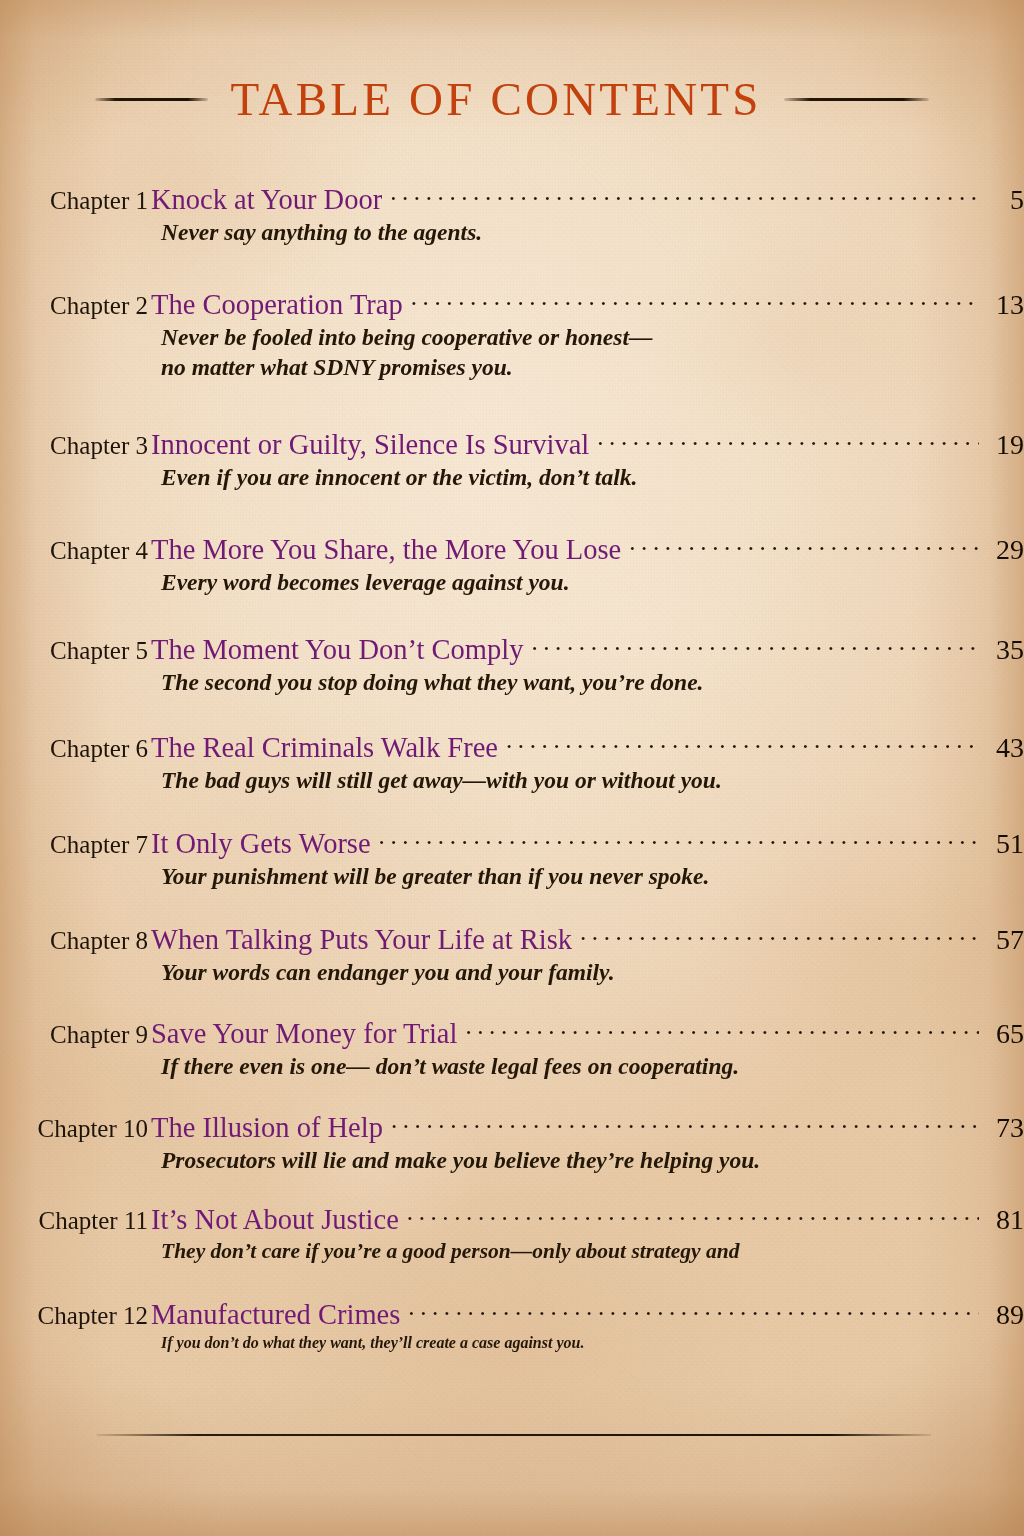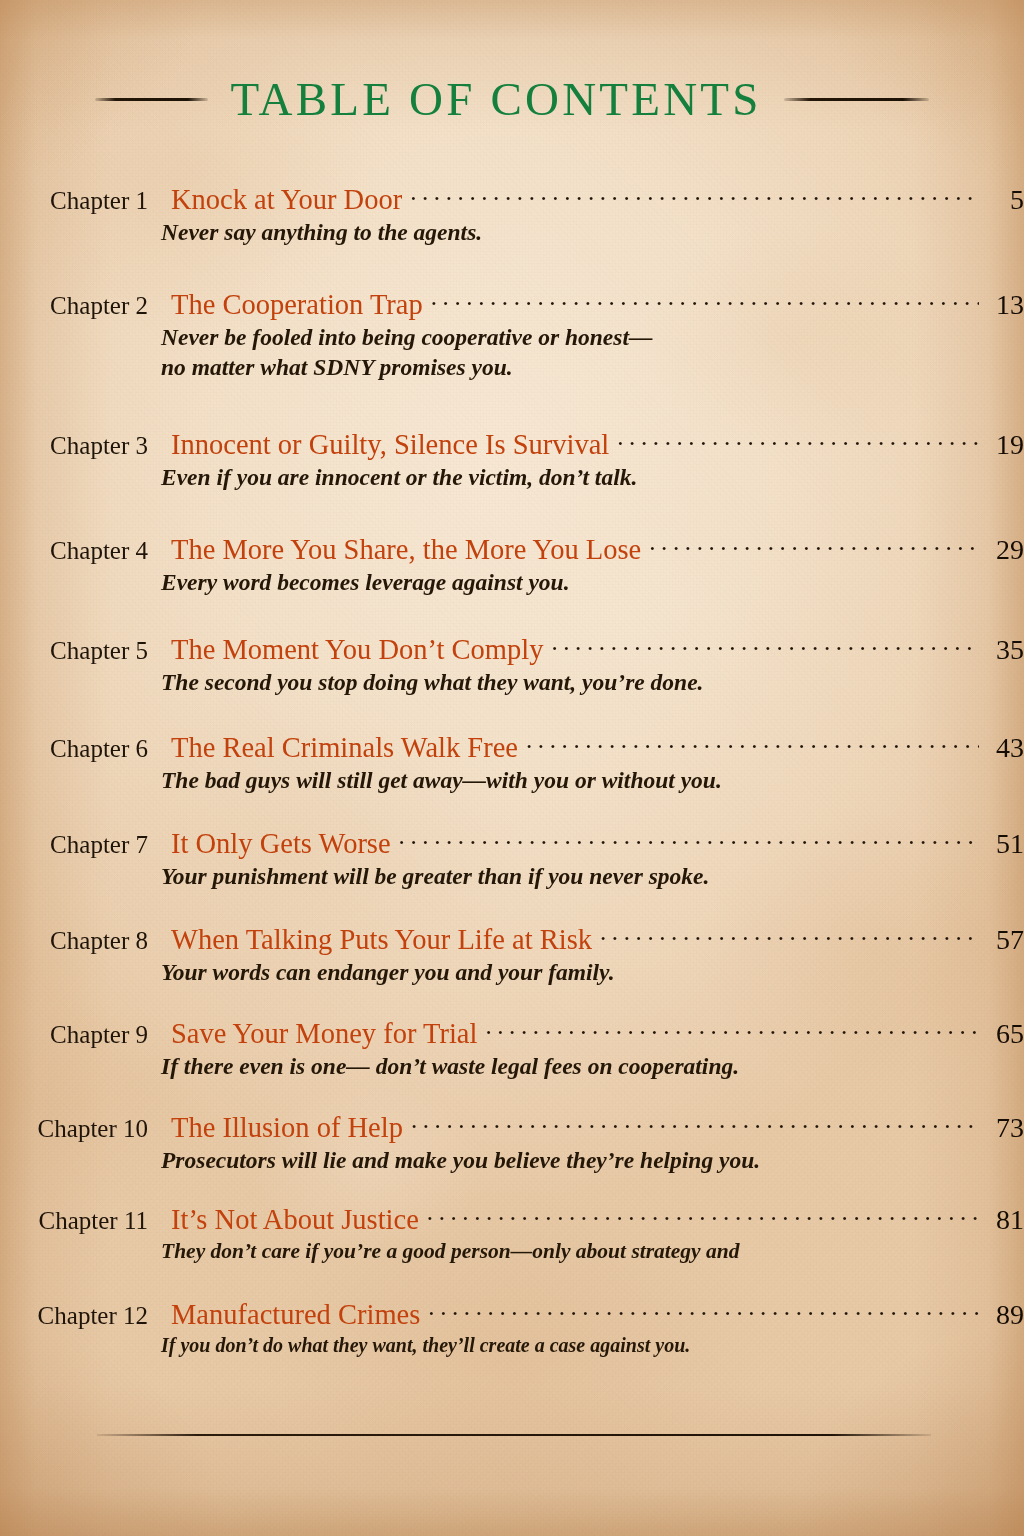--- a/index.html
+++ b/index.html
@@ -103,21 +103,21 @@
     height: 3px;
     background: linear-gradient(to right, rgba(40,26,14,0.15), #241708 18%, #1d1206 82%, rgba(40,26,14,0.15));
     border-radius: 2px;
   }
   .rule-left  { width: 113px; }
   .rule-right { width: 145px; }
 
   .toc-title {
     font-size: 47px;
     letter-spacing: 3.2px;
-    color: #15803d;
+    color: #c2410c;
     white-space: nowrap;
     font-weight: 400;
     line-height: 1;
   }
 
   
   .toc-list {
     position: absolute;
     top: 182px;
     left: 0;
@@ -139,23 +139,23 @@
     width: 148px;
     flex: 0 0 148px;
     text-align: right;
     font-size: 25px;
     color: #1f1409;
     white-space: nowrap;
     line-height: 1.28;
   }
 
   .chapter-title {
-    margin-left: 23px;
+    margin-left: 3px;
     font-size: 28.5px;
-    color: #c2410c;
+    color: #701a75;
     white-space: nowrap;
     line-height: 1.28;
   }
 
   .leader {
     flex: 1 1 auto;
     margin: 0 7px 0 8px;
     position: relative;
     height: 1em;
     overflow: hidden;
@@ -188,21 +188,21 @@
     font-style: italic;
     color: #241708;
     line-height: 1.26;
     font-size: 23.5px;
     white-space: pre-line;
     font-weight: bold;
   }
 
   
   .sub-sm  { font-size: 21.5px; }
-  .sub-xs  { font-size: 20px; }
+  .sub-xs  { font-size: 16px; }
 
   
   .footer-rule {
     position: absolute;
     top: 1434px;
     left: 97px;
     width: 834px;
     height: 2px;
     background: linear-gradient(to right, rgba(40,26,14,0.10), #2a1b0c 12%, #1f1307 88%, rgba(40,26,14,0.10));
   }

